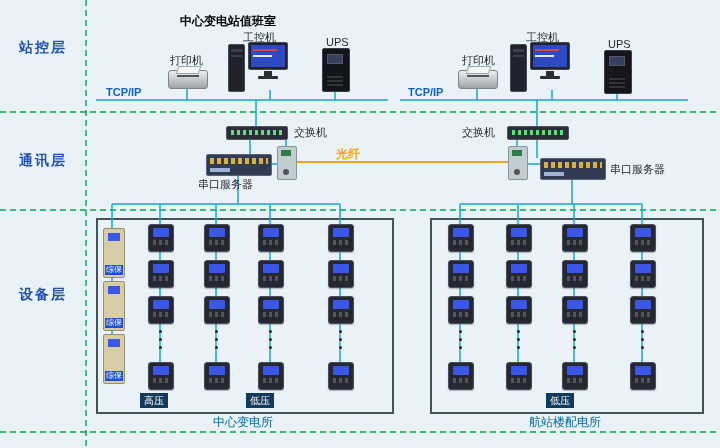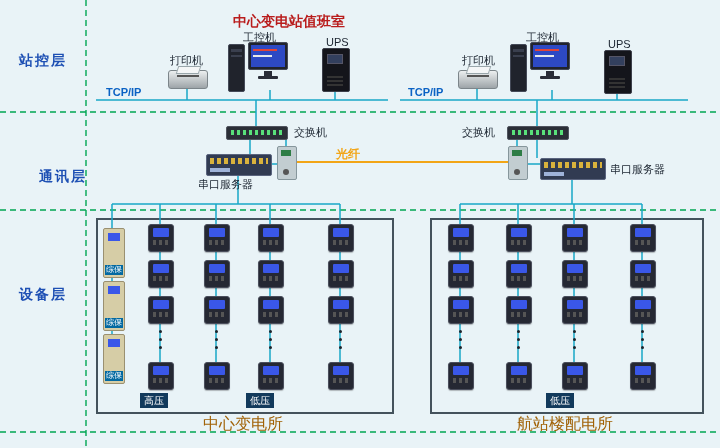--- a/index.html
+++ b/index.html
@@ -1,25 +1,25 @@
 <!DOCTYPE html>
 <html><head>
 <meta charset="utf-8">
 <style>
   html,body{margin:0;padding:0;}
   body{width:720px;height:448px;font-family:"Liberation Sans","DejaVu Sans",sans-serif;}
   #canvas{position:relative;width:720px;height:448px;background:#e9f3f7;overflow:hidden;}
   #wires{position:absolute;left:0;top:0;z-index:2;}
   .layer-lbl{position:absolute;width:62px;text-align:center;font-weight:bold;font-size:14px;color:#1e50b4;letter-spacing:2px;z-index:4;}
-  .title{position:absolute;font-weight:bold;font-size:14px;color:#b91c1c;text-align:right;z-index:4;}
+  .title{position:absolute;font-weight:bold;font-size:12px;color:#000000;text-align:left;z-index:4;}
   .lbl{position:absolute;font-size:11px;color:#1b2430;z-index:4;white-space:nowrap;}
   .tcpip{position:absolute;font-size:11px;font-weight:bold;color:#0b62c4;z-index:4;}
   .fiber-lbl{position:absolute;font-size:12px;font-weight:bold;color:#f2a516;z-index:4;}
   .badge{position:absolute;background:#123a5c;color:#fff;font-size:10px;line-height:15px;padding:0 4px;z-index:4;}
-  .caption{position:absolute;font-size:16px;color:#a16207;text-align:center;width:130px;z-index:4;}
+  .caption{position:absolute;font-size:12px;color:#0369a1;text-align:center;width:130px;z-index:4;}
   .subbox{position:absolute;border:2px solid #44525c;z-index:1;}
 
   .printer{position:absolute;width:38px;height:17px;background:linear-gradient(#eceff0,#9da4a8);border:1px solid #7c858a;border-radius:3px;z-index:3;}
   .printer::before{content:"";position:absolute;left:8px;top:-5px;width:21px;height:6px;background:#f4f6f7;border:1px solid #99a6ab;transform:skewX(-18deg);}
   .printer::after{content:"";position:absolute;left:8px;top:4px;width:22px;height:2px;background:#555;}
 
   .pc{position:absolute;width:62px;height:48px;z-index:3;}
   .tower{position:absolute;left:0;top:2px;width:15px;height:46px;background:#20232c;border:1px solid #454a58;border-radius:2px;}
   .tower::before{content:"";position:absolute;left:2px;top:4px;right:2px;height:3px;background:#3a3f4e;}
   .tower::after{content:"";position:absolute;left:2px;top:10px;right:2px;height:2px;background:#3a3f4e;}
@@ -44,41 +44,41 @@
   .fibconv{position:absolute;width:18px;height:32px;background:#c2cdd1;border:1px solid #86969c;border-radius:2px;z-index:3;}
   .fibconv::before{content:"";position:absolute;left:3px;top:3px;width:10px;height:6px;background:#2e7d46;}
   .fibconv::after{content:"";position:absolute;left:5px;bottom:4px;width:6px;height:6px;border-radius:50%;background:#555;}
 
   .meter{position:absolute;width:24px;height:26px;background:#252833;border:1px solid #4a4e5c;border-radius:3px;z-index:3;box-shadow:0 1px 1px rgba(0,0,0,.25);}
   .meter .scr{width:16px;height:9px;margin:3px auto 0;background:#3a57e8;border-radius:1px;}
   .meter .btns{width:16px;height:5px;margin:3px auto 0;background:repeating-linear-gradient(90deg,#555 0 3px,transparent 3px 6px);}
 
   .relay{position:absolute;width:20px;height:48px;background:#d6cda6;border:1px solid #9a9071;border-radius:2px;z-index:3;}
   .relay .scr{width:12px;height:8px;margin:4px auto 0;background:#3a57e8;}
-  .relay .rlbl{position:absolute;bottom:2px;left:1px;right:1px;font-size:8px;line-height:10px;text-align:center;color:#fff;background:#0369a1;}
+  .relay .rlbl{position:absolute;bottom:2px;left:1px;right:1px;font-size:8px;line-height:10px;text-align:center;color:#fff;background:#1d4ed8;}
 
   .dots{position:absolute;width:5px;z-index:3;}
   .dots span{display:block;width:3px;height:3px;border-radius:50%;background:#1c242c;margin:0 auto 5px;}
 </style>
 </head>
 <body>
 
 <div id="canvas">
 
   <svg id="wires" width="720" height="448" viewBox="0 0 720 448">
     <path d="M0 112 H720 M0 210 H720 M0 432 H720 M86 0 V448" stroke="#00a653" stroke-width="1.4" stroke-dasharray="6 4" fill="none"></path>
     <path d="M187 86 V100 M270 90 V100 M335 90 V100 M96 100 H388 M256 100 V126 M250 138 V154 M270 164 H277 M286 138 V146
              M477 86 V100 M552 90 V100 M617 92 V100 M400 100 H688 M537 100 V126 M537 138 V158 M526 164 H540 M517 138 V146
              M238 174 V204 M112 204 H340 M112 204 V352 M160 204 V374 M216 204 V374 M270 204 V374 M340 204 V374
              M572 178 V204 M460 204 H642 M460 204 V374 M518 204 V374 M574 204 V374 M642 204 V374" stroke="#18a8c8" stroke-width="1.5" fill="none"></path>
     <path d="M295 162 H508" stroke="#f2a516" stroke-width="2" fill="none"></path>
   </svg>
 
-  <div class="layer-lbl" style="left:12px;top:52px;">站控层</div>
-  <div class="layer-lbl" style="left:12px;top:168px;margin-left:20px;">通讯层</div>
+  <div class="layer-lbl" style="left:12px;top:39px;">站控层</div>
+  <div class="layer-lbl" style="left:12px;top:152px;">通讯层</div>
   <div class="layer-lbl" style="left:12px;top:286px;">设备层</div>
 
   <div class="title" style="left:180px;top:13px;width:165px;">中心变电站值班室</div>
 
   <div class="lbl" style="left:170px;top:53px;">打印机</div>
   <div class="printer" style="left:168px;top:70px;"></div>
 
   <div class="lbl" style="left:243px;top:30px;">工控机</div>
   <div class="pc" style="left:228px;top:42px;">
     <div class="tower"></div>

